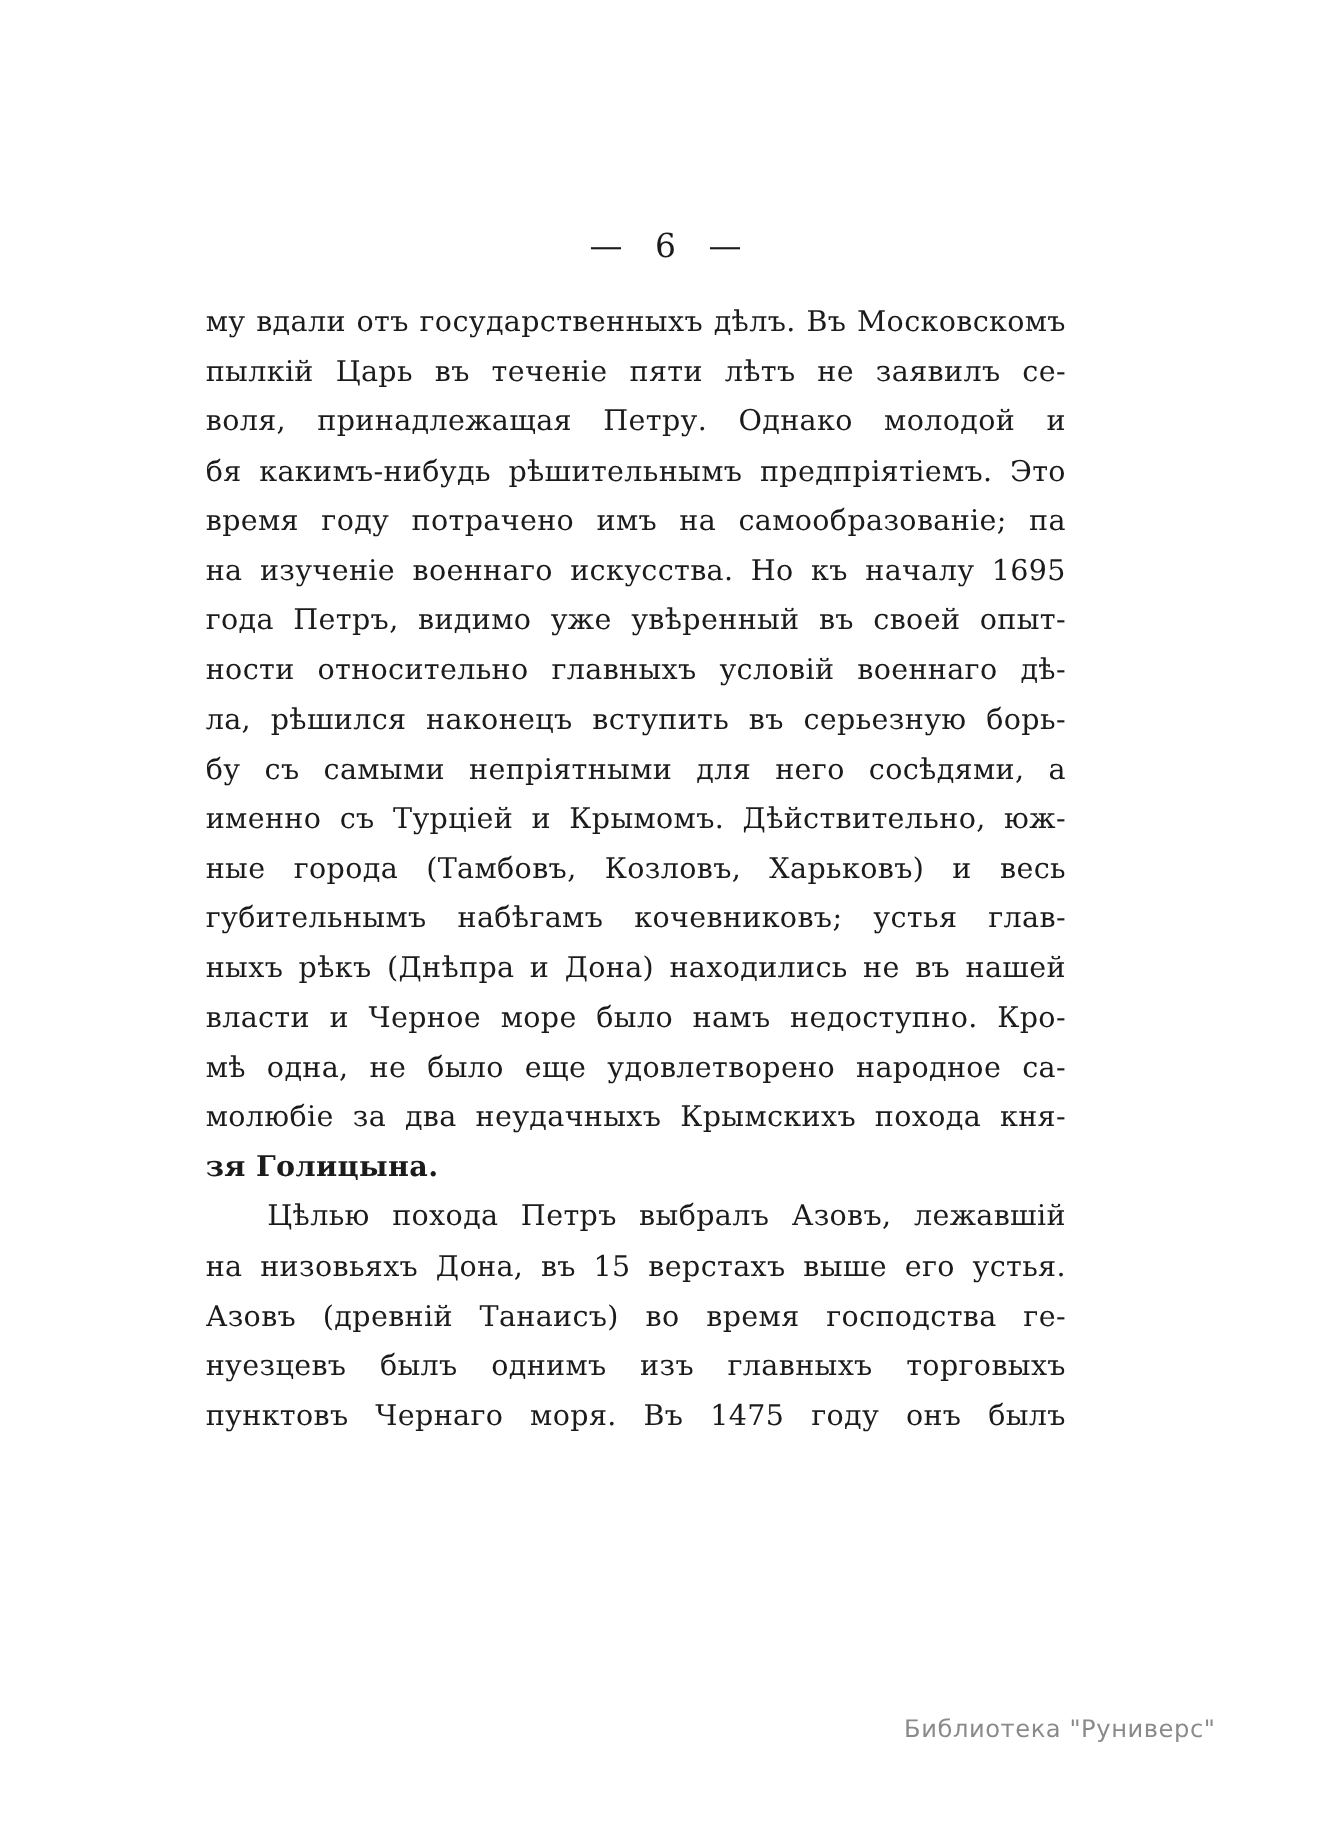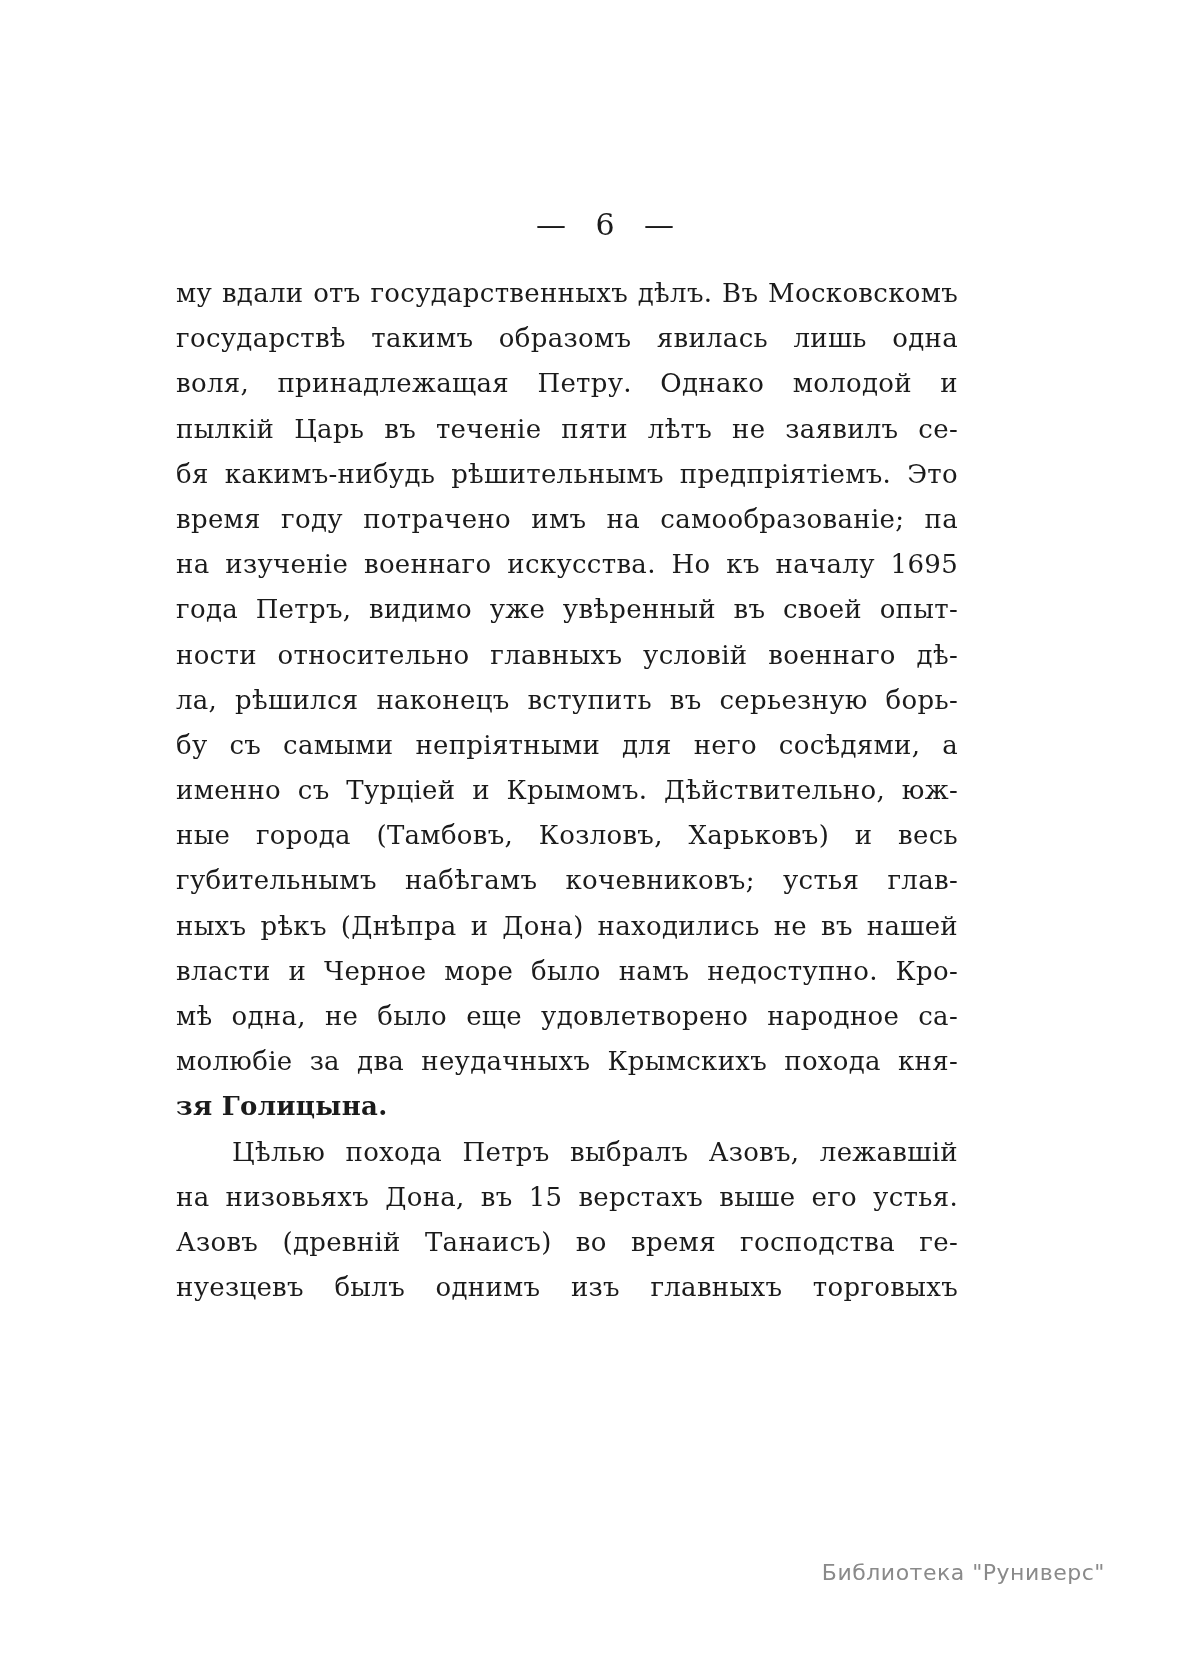--- a/index.html
+++ b/index.html
@@ -18,21 +18,21 @@
     left: 180px;
     width: 782px;
     text-align: center;
     font-size: 30px;
     line-height: 45px;
     word-spacing: 20px;
     transform: translateX(34px);
   }
   .text-block {
     position: absolute;
-    left: 176px;
+    left: 187px;
     top: 271px;
     width: 782px;
   }
   .ln {
     font-size: 26px;
     line-height: 45.2px;
     height: 45.2px;
     letter-spacing: 0.3px;
   }
   .jl {
@@ -58,39 +58,39 @@
 </style>
 </head>
 <body>
 
 <div class="page">
 
   <div class="page-header">— 6 —</div>
 
   <div class="text-block">
     <div class="ln jl">му вдали отъ государственныхъ дѣлъ. Въ Московскомъ</div>
-    <div class="ln jl">государствѣ такимъ образомъ явилась лишь одна</div>
+    <div class="ln jl">пылкій Царь въ теченіе пяти лѣтъ не заявилъ се-</div>
     <div class="ln jl">воля, принадлежащая Петру. Однако молодой и</div>
-    <div class="ln jl">пылкій Царь въ теченіе пяти лѣтъ не заявилъ се-</div>
     <div class="ln jl">бя какимъ-нибудь рѣшительнымъ предпріятіемъ. Это</div>
     <div class="ln jl">время году потрачено имъ на самообразованіе; па</div>
     <div class="ln jl">на изученіе военнаго искусства. Но къ началу 1695</div>
     <div class="ln jl">года Петръ, видимо уже увѣренный въ своей опыт-</div>
     <div class="ln jl">ности относительно главныхъ условій военнаго дѣ-</div>
     <div class="ln jl">ла, рѣшился наконецъ вступить въ серьезную борь-</div>
     <div class="ln jl">бу съ самыми непріятными для него сосѣдями, а</div>
     <div class="ln jl">именно съ Турціей и Крымомъ. Дѣйствительно, юж-</div>
     <div class="ln jl">ные города (Тамбовъ, Козловъ, Харьковъ) и весь</div>
     <div class="ln jl">губительнымъ набѣгамъ кочевниковъ; устья глав-</div>
     <div class="ln jl">ныхъ рѣкъ (Днѣпра и Дона) находились не въ нашей</div>
     <div class="ln jl">власти и Черное море было намъ недоступно. Кро-</div>
     <div class="ln jl">мѣ одна, не было еще удовлетворено народное са-</div>
     <div class="ln jl">молюбіе за два неудачныхъ Крымскихъ похода кня-</div>
     <div class="ln left">зя Голицына.</div>
     <div class="ln jl ind">Цѣлью похода Петръ выбралъ Азовъ, лежавшій</div>
     <div class="ln jl">на низовьяхъ Дона, въ 15 верстахъ выше его устья.</div>
     <div class="ln jl">Азовъ (древній Танаисъ) во время господства ге-</div>
     <div class="ln jl">нуезцевъ былъ однимъ изъ главныхъ торговыхъ</div>
+    <div class="ln jl">пунктовъ Чернаго моря. Въ 1475 году онъ былъ</div>
   </div>
 
   <div class="watermark">Библиотека "Руниверс"</div>
 
 </div>
 
 </body></html>

